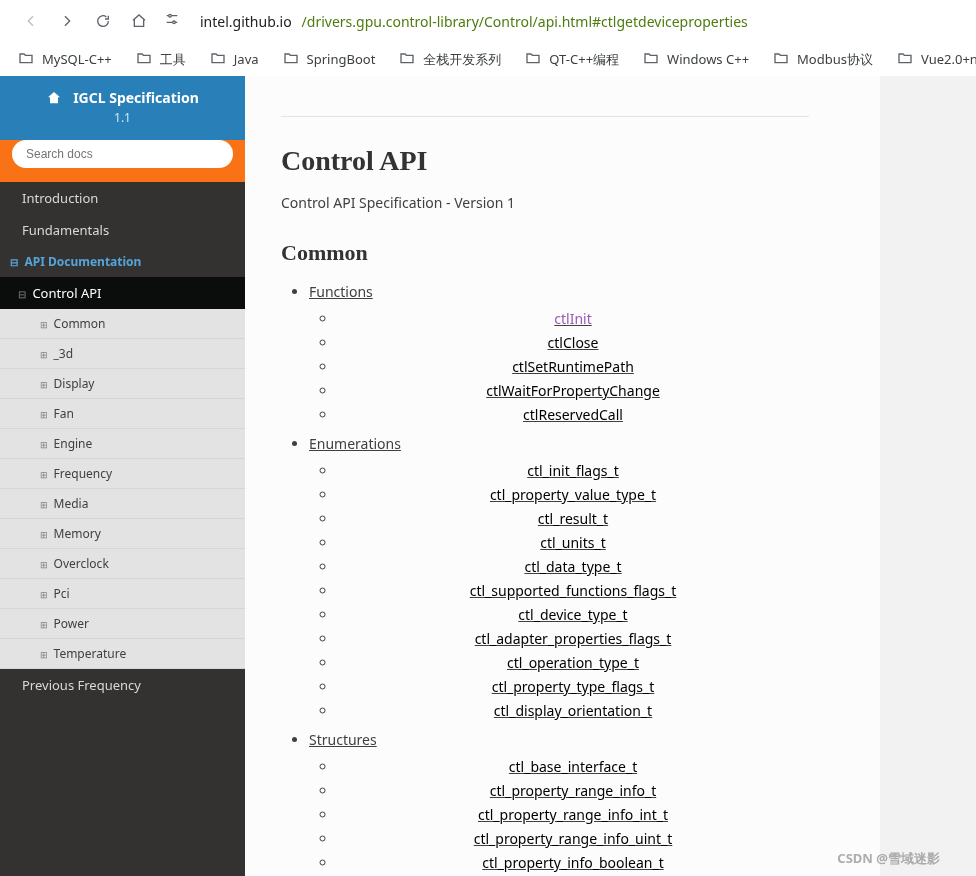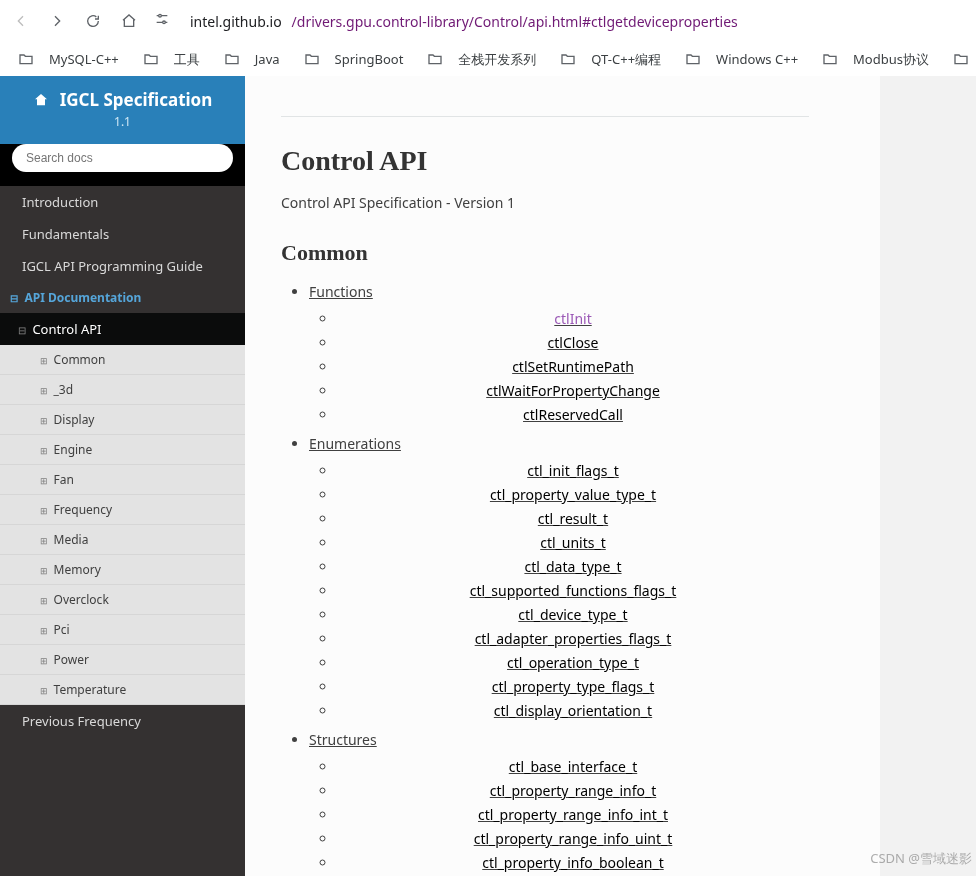--- a/index.html
+++ b/index.html
@@ -1,40 +1,40 @@
 <!DOCTYPE html>
 <html><head>
 <meta charset="utf-8">
 <style>
 * { margin: 0; padding: 0; box-sizing: border-box; }
 body { font-family: system-ui, -apple-system, "Segoe UI", Arial, sans-serif; font-size: 14px; color: #404040; width: 976px; height: 876px; overflow: hidden; background: #fff; }
 
 
-.browser-toolbar { height: 42px; display: flex; align-items: center; padding: 0 10px; gap: 14px; background: #fff; }
+.browser-toolbar { height: 42px; display: flex; align-items: center; padding: 0 20px; gap: 14px; background: #fff; }
 .tb-btn { width: 22px; height: 22px; display: flex; align-items: center; justify-content: center; color: #5f6368; border-radius: 50%; cursor: pointer; }
 .tb-btn.disabled { color: #bdbdbd; }
 .url-bar { flex: 1; display: flex; align-items: center; gap: 10px; font-size: 14px; color: #3c4043; padding: 0 6px; }
 .url-domain { color: #202124; }
-.url-path { color: #701a75; }
+.url-path { color: #4d7c0f; }
 .secure-icon { color: #5f6368; }
 
 
 .bookmarks-bar { height: 34px; display: flex; align-items: center; gap: 24px; padding: 0 18px; background: #fff; font-size: 13px; color: #3c4043; }
-.bookmark { display: flex; align-items: center; gap: 15px; cursor: pointer; white-space: nowrap; }
+.bookmark { display: flex; align-items: flex-start; gap: 8px; cursor: pointer; white-space: nowrap; }
 .folder-icon { color: #5f6368; }
 
 
 .page { display: flex; height: calc(876px - 42px - 34px); }
 
 
 .sidebar { width: 245px; background: #343131; color: #d9d9d9; font-size: 13px; overflow-y: auto; }
 .side-header { background: #2980B9; color: #fff; text-align: center; padding: 12px 0 14px; }
-.side-title { font-size: 17px; font-weight: 700; display: flex; justify-content: center; align-items: center; gap: 11px; }
+.side-title { font-size: 14px; font-weight: 700; display: flex; justify-content: center; align-items: center; gap: 11px; }
 .side-version { font-size: 12px; color: #cfe7f5; margin-top: 2px; }
-.side-search-wrap { background: #000000; padding: 0 12px 14px; }
+.side-search-wrap { background: #f97316; padding: 0 12px 14px; }
 .side-search { width: 100%; border: none; border-radius: 30px; height: 28px; padding: 0 14px; font-size: 12px; color: #555; outline: none; }
 .side-link { padding: 7px 22px; color: #d9d9d9; cursor: pointer; }
 .side-caption { padding: 7px 10px; background: #343131; color: #55a5d9; font-size: 12px; font-weight: bold; }
 .caption-expand::before { content: "⊟"; margin-right: 6px; font-size: 10px; }
 .side-current { background: #0b0c0c; color: #fff; padding: 7px 18px; cursor: pointer; }
 .side-current::before { content: "⊟"; margin-right: 6px; font-size: 10px; color: #888; }
 .side-sub { background: #e3e3e3; color: #404040; padding: 6px 10px 6px 40px; font-size: 12px; cursor: pointer; border-bottom: 1px solid #d6d6d6; }
 .side-sub::before { content: "⊞"; margin-right: 6px; font-size: 9px; color: #808080; }
 
 
@@ -45,21 +45,21 @@
 h1.page-title { font-family: "Roboto Slab", Georgia, serif; font-size: 28px; font-weight: 700; color: #333; margin-bottom: 16px; }
 .subtitle { font-size: 14px; color: #404040; margin-bottom: 28px; }
 h2.section-title { font-family: "Roboto Slab", Georgia, serif; font-size: 22px; font-weight: 700; color: #333; margin-bottom: 16px; }
 ul.bul { list-style: disc; margin-left: 28px; text-decoration: underline; }
 ul.bul > li { margin-bottom: 10px; font-size: 14px; color: #404040; }
 ul.circ { list-style: circle; margin: 8px 0 0 28px; text-align: center; }
 ul.circ > li { margin-bottom: 5px; font-size: 14px; }
 .api-link { color: #000000; cursor: pointer; }
 .api-link.visited { color: #9B59B6; }
 
-.watermark { position: absolute; right: 4px; bottom: 8px; font-size: 13px; color: rgba(120,120,120,0.6); font-weight: 400; }
+.watermark { position: absolute; right: 36px; bottom: 8px; font-size: 13px; color: rgba(120,120,120,0.6); font-weight: 700; }
 
 svg { width: 16px; height: 16px; }
 </style>
 </head>
 <body>
 
 <div class="browser-toolbar">
   <div class="tb-btn disabled">
       <svg viewBox="0 0 24 24">
         <path fill="none" stroke="currentColor" stroke-width="2" d="M15 5l-7 7 7 7"></path>
@@ -158,30 +158,29 @@
         <span>IGCL Specification</span>
       </div>
       <div class="side-version">1.1</div>
     </div>
     <div class="side-search-wrap">
       <input class="side-search" placeholder="Search docs" style="">
     </div>
     <div id="side-links">
         <div class="side-link">Introduction</div>
         <div class="side-link">Fundamentals</div>
-        <div class="side-link">IGCL API Programming Guide</div>
       </div>
     <div class="side-caption caption-expand">API Documentation</div>
     <div class="side-current">Control API</div>
     <div id="side-subs">
         <div class="side-sub">Common</div>
         <div class="side-sub">_3d</div>
         <div class="side-sub">Display</div>
+        <div class="side-sub">Fan</div>
         <div class="side-sub">Engine</div>
-        <div class="side-sub">Fan</div>
         <div class="side-sub">Frequency</div>
         <div class="side-sub">Media</div>
         <div class="side-sub">Memory</div>
         <div class="side-sub">Overclock</div>
         <div class="side-sub">Pci</div>
         <div class="side-sub">Power</div>
         <div class="side-sub">Temperature</div>
       </div>
     <div class="side-link">Previous Frequency</div>
   </div>

